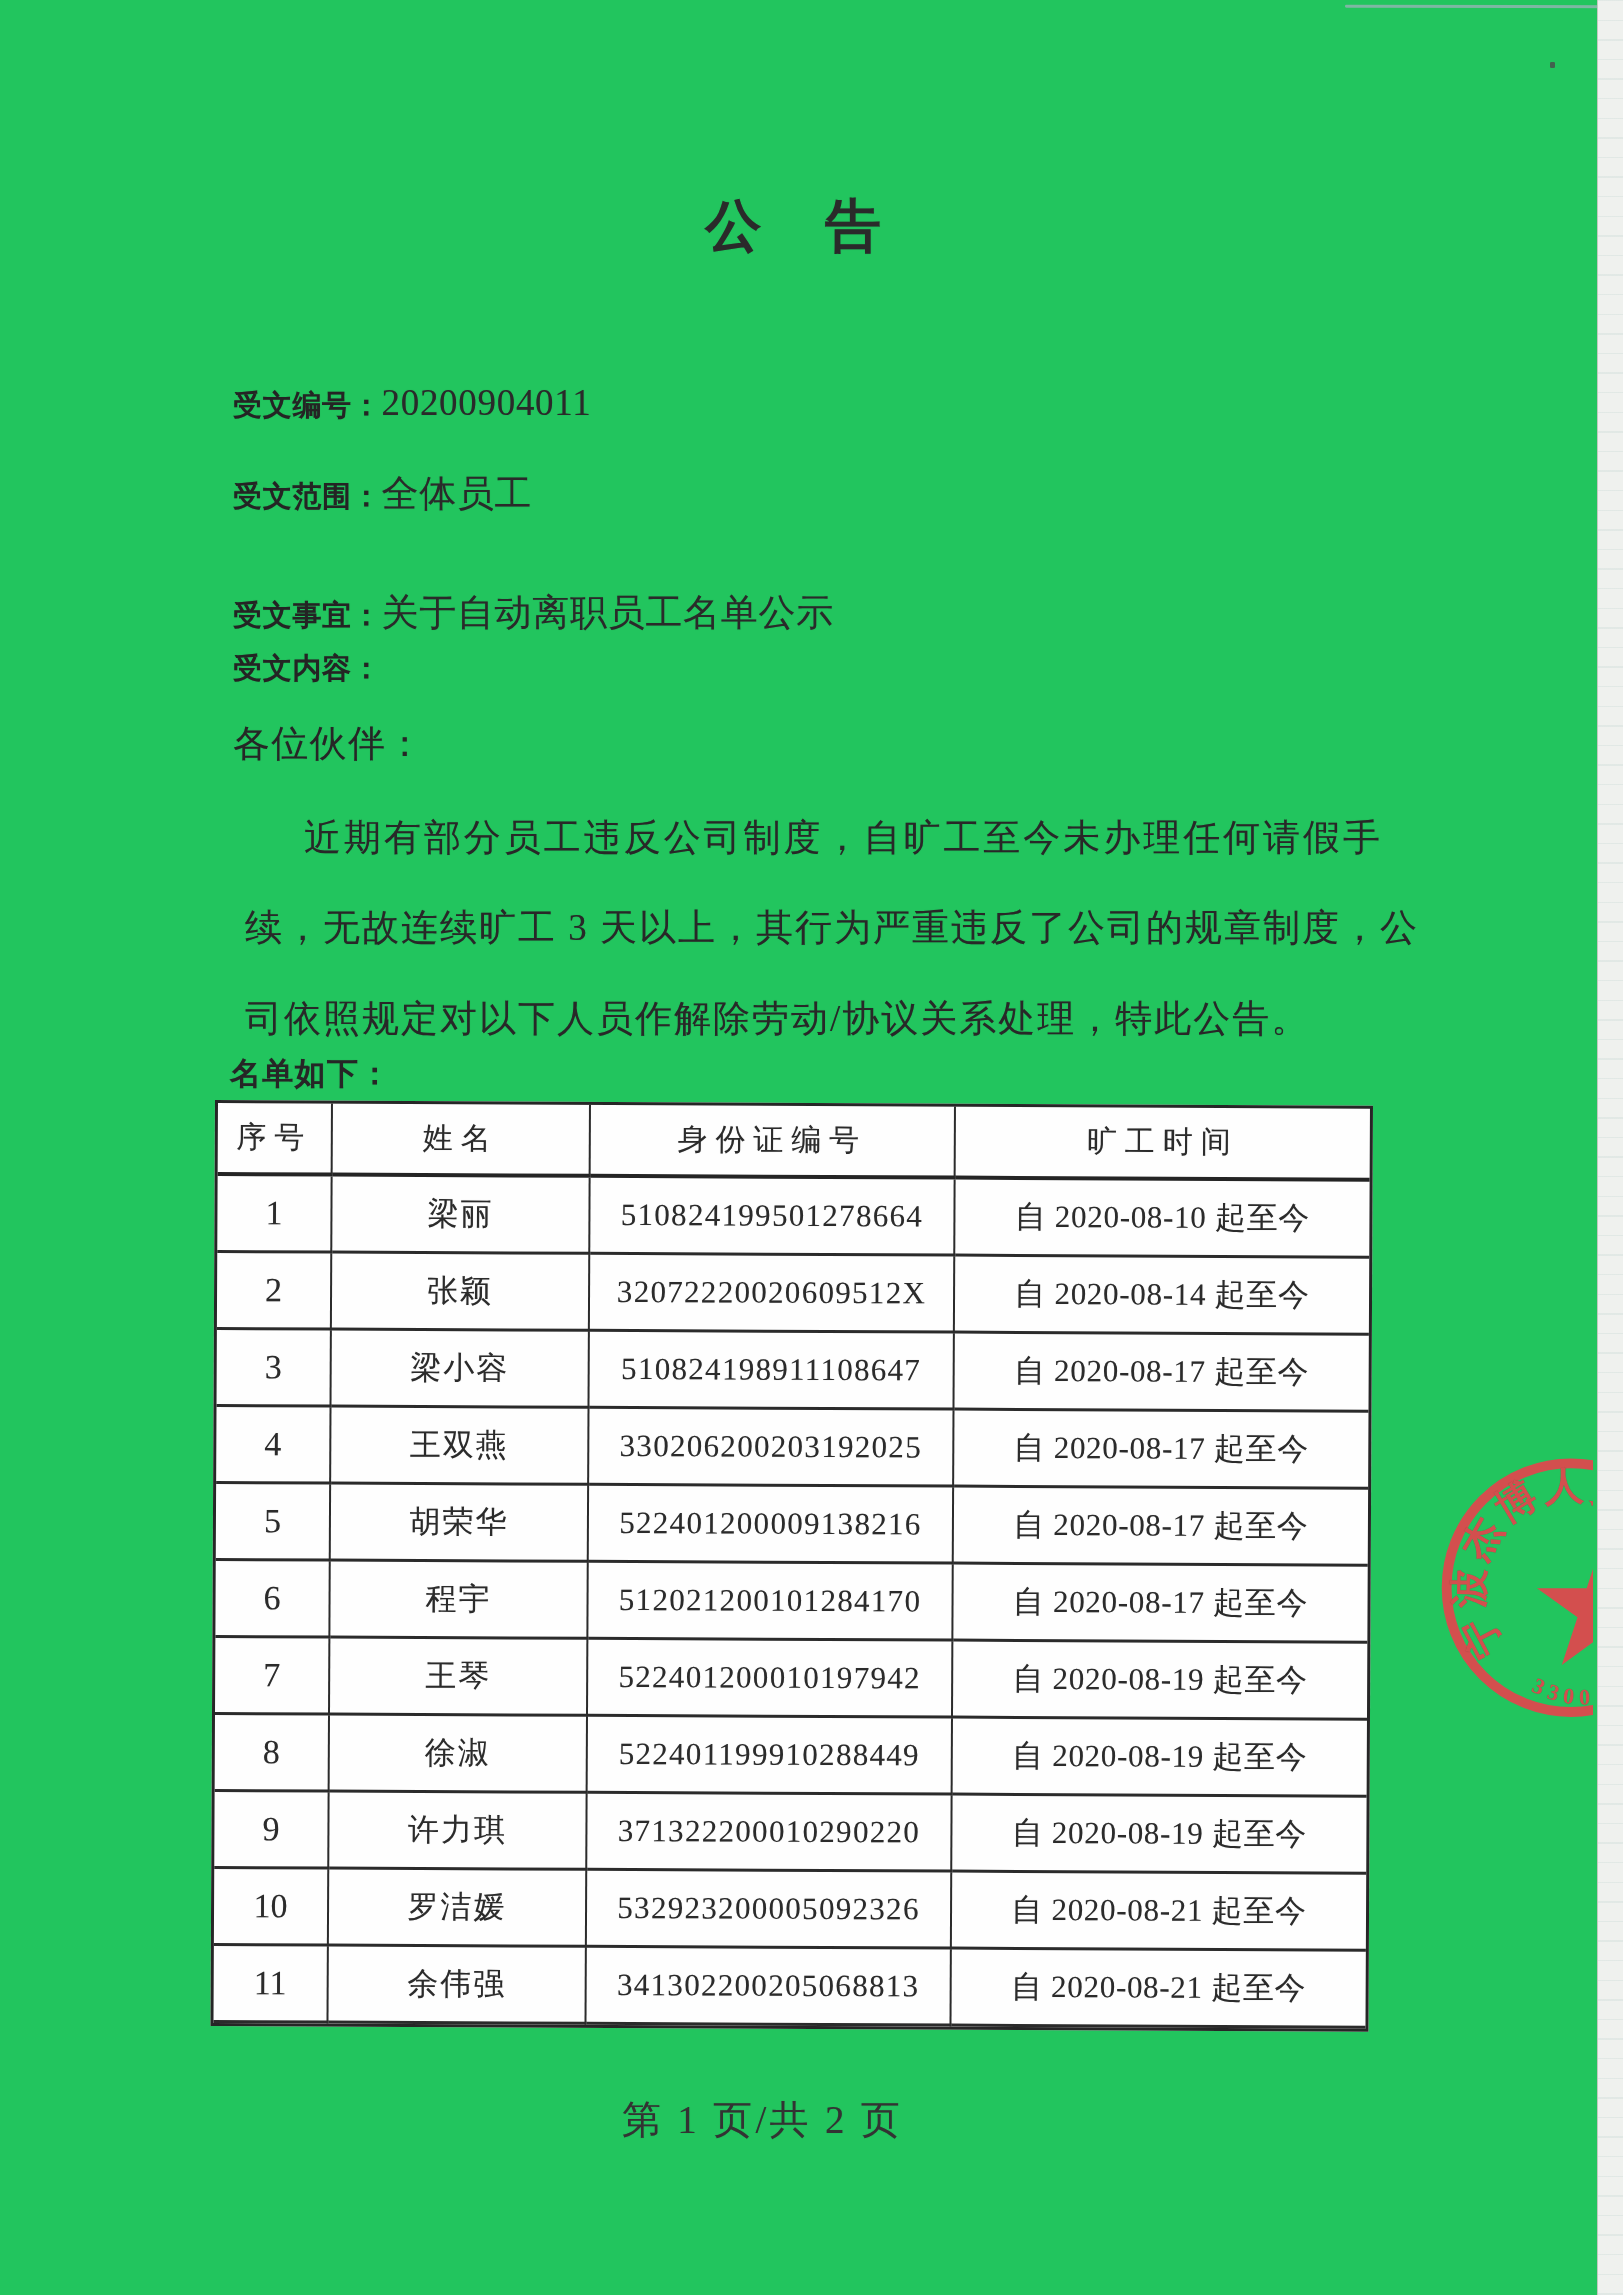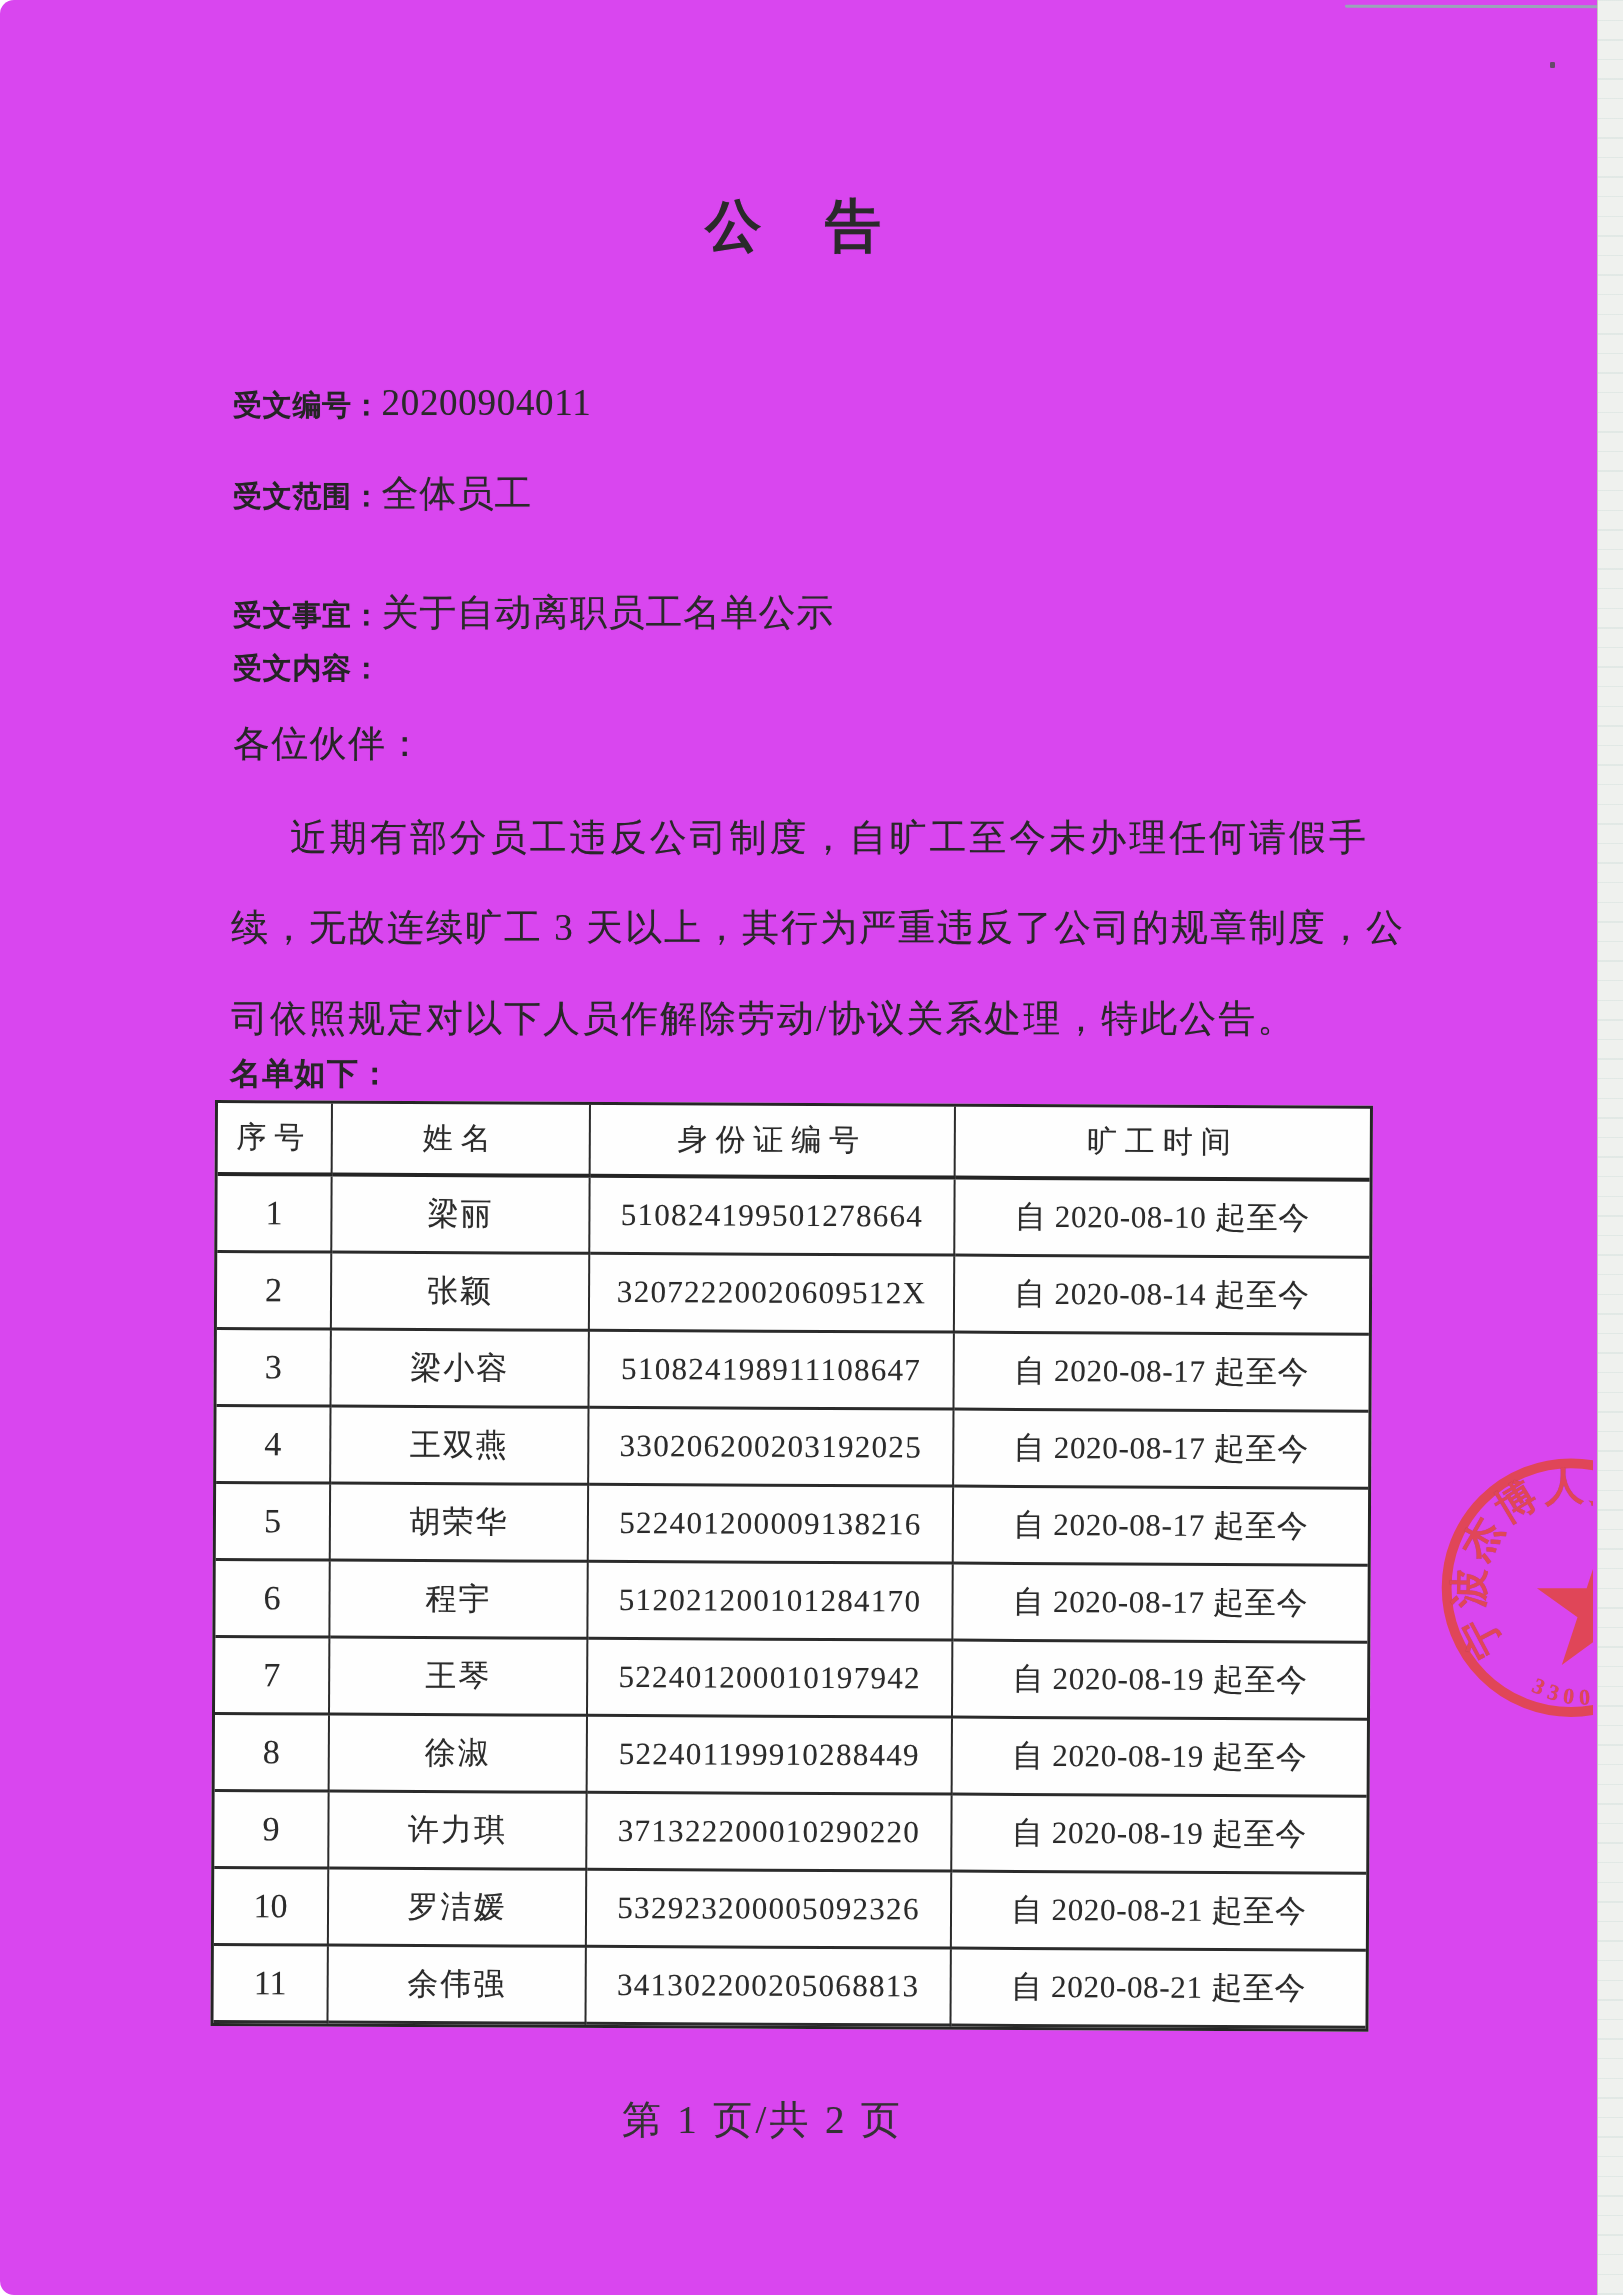--- a/index.html
+++ b/index.html
@@ -6,23 +6,22 @@
   body{
     width:1623px;height:2295px;
     background:#ffffff;
     font-family:"Liberation Serif","DejaVu Serif",serif;
     color:#262626;
     position:relative;
     overflow:hidden;
   }
   .page{
     position:absolute;left:0;top:0;width:1623px;height:2295px;
-    background:#d946ef;
+    background:#22c55e;
     text-shadow:0 0 0.7px rgba(45,45,45,0.35);
-    border-radius:14px;
   }
   
   .scan-top-line{
     position:absolute;left:1345px;top:4.6px;width:278px;height:2.6px;
     background:#8eb4af;opacity:.85;border-radius:1.3px;
     transform:rotate(0.15deg);
   }
   .scan-right-band{
     position:absolute;left:1597px;top:0;width:26px;height:2295px;
     background:#eff1ee;
@@ -45,21 +44,21 @@
   
   .field{position:absolute;left:233px;white-space:nowrap;}
   .f0{top:381px;} .f1{top:469px;} .f2{top:556px;margin-top:32px;} .f3{top:644px;}
   .flabel{font-size:29px;font-weight:700;letter-spacing:0.7px;color:#242424;}
   .fvalue{font-size:37px;font-weight:400;letter-spacing:0.7px;color:#2a2a2a;}
   .salutation{
     position:absolute;left:233px;top:719px;
     font-size:37px;letter-spacing:1.3px;white-space:nowrap;
   }
   .para-line{
-    position:absolute;left:231px;width:1137px;
+    position:absolute;left:245px;width:1137px;
     font-size:37px;letter-spacing:2px;white-space:nowrap;
     color:#282828;
   }
   .pl0{top:813px;padding-left:59px;width:1078px;text-align:justify;text-align-last:justify;}
   .pl1{top:903px;text-align:justify;text-align-last:justify;}
   .pl2{top:994px;}
   .list-intro{
     position:absolute;left:230px;top:1053px;
     font-size:31px;font-weight:600;letter-spacing:1.3px;
   }

